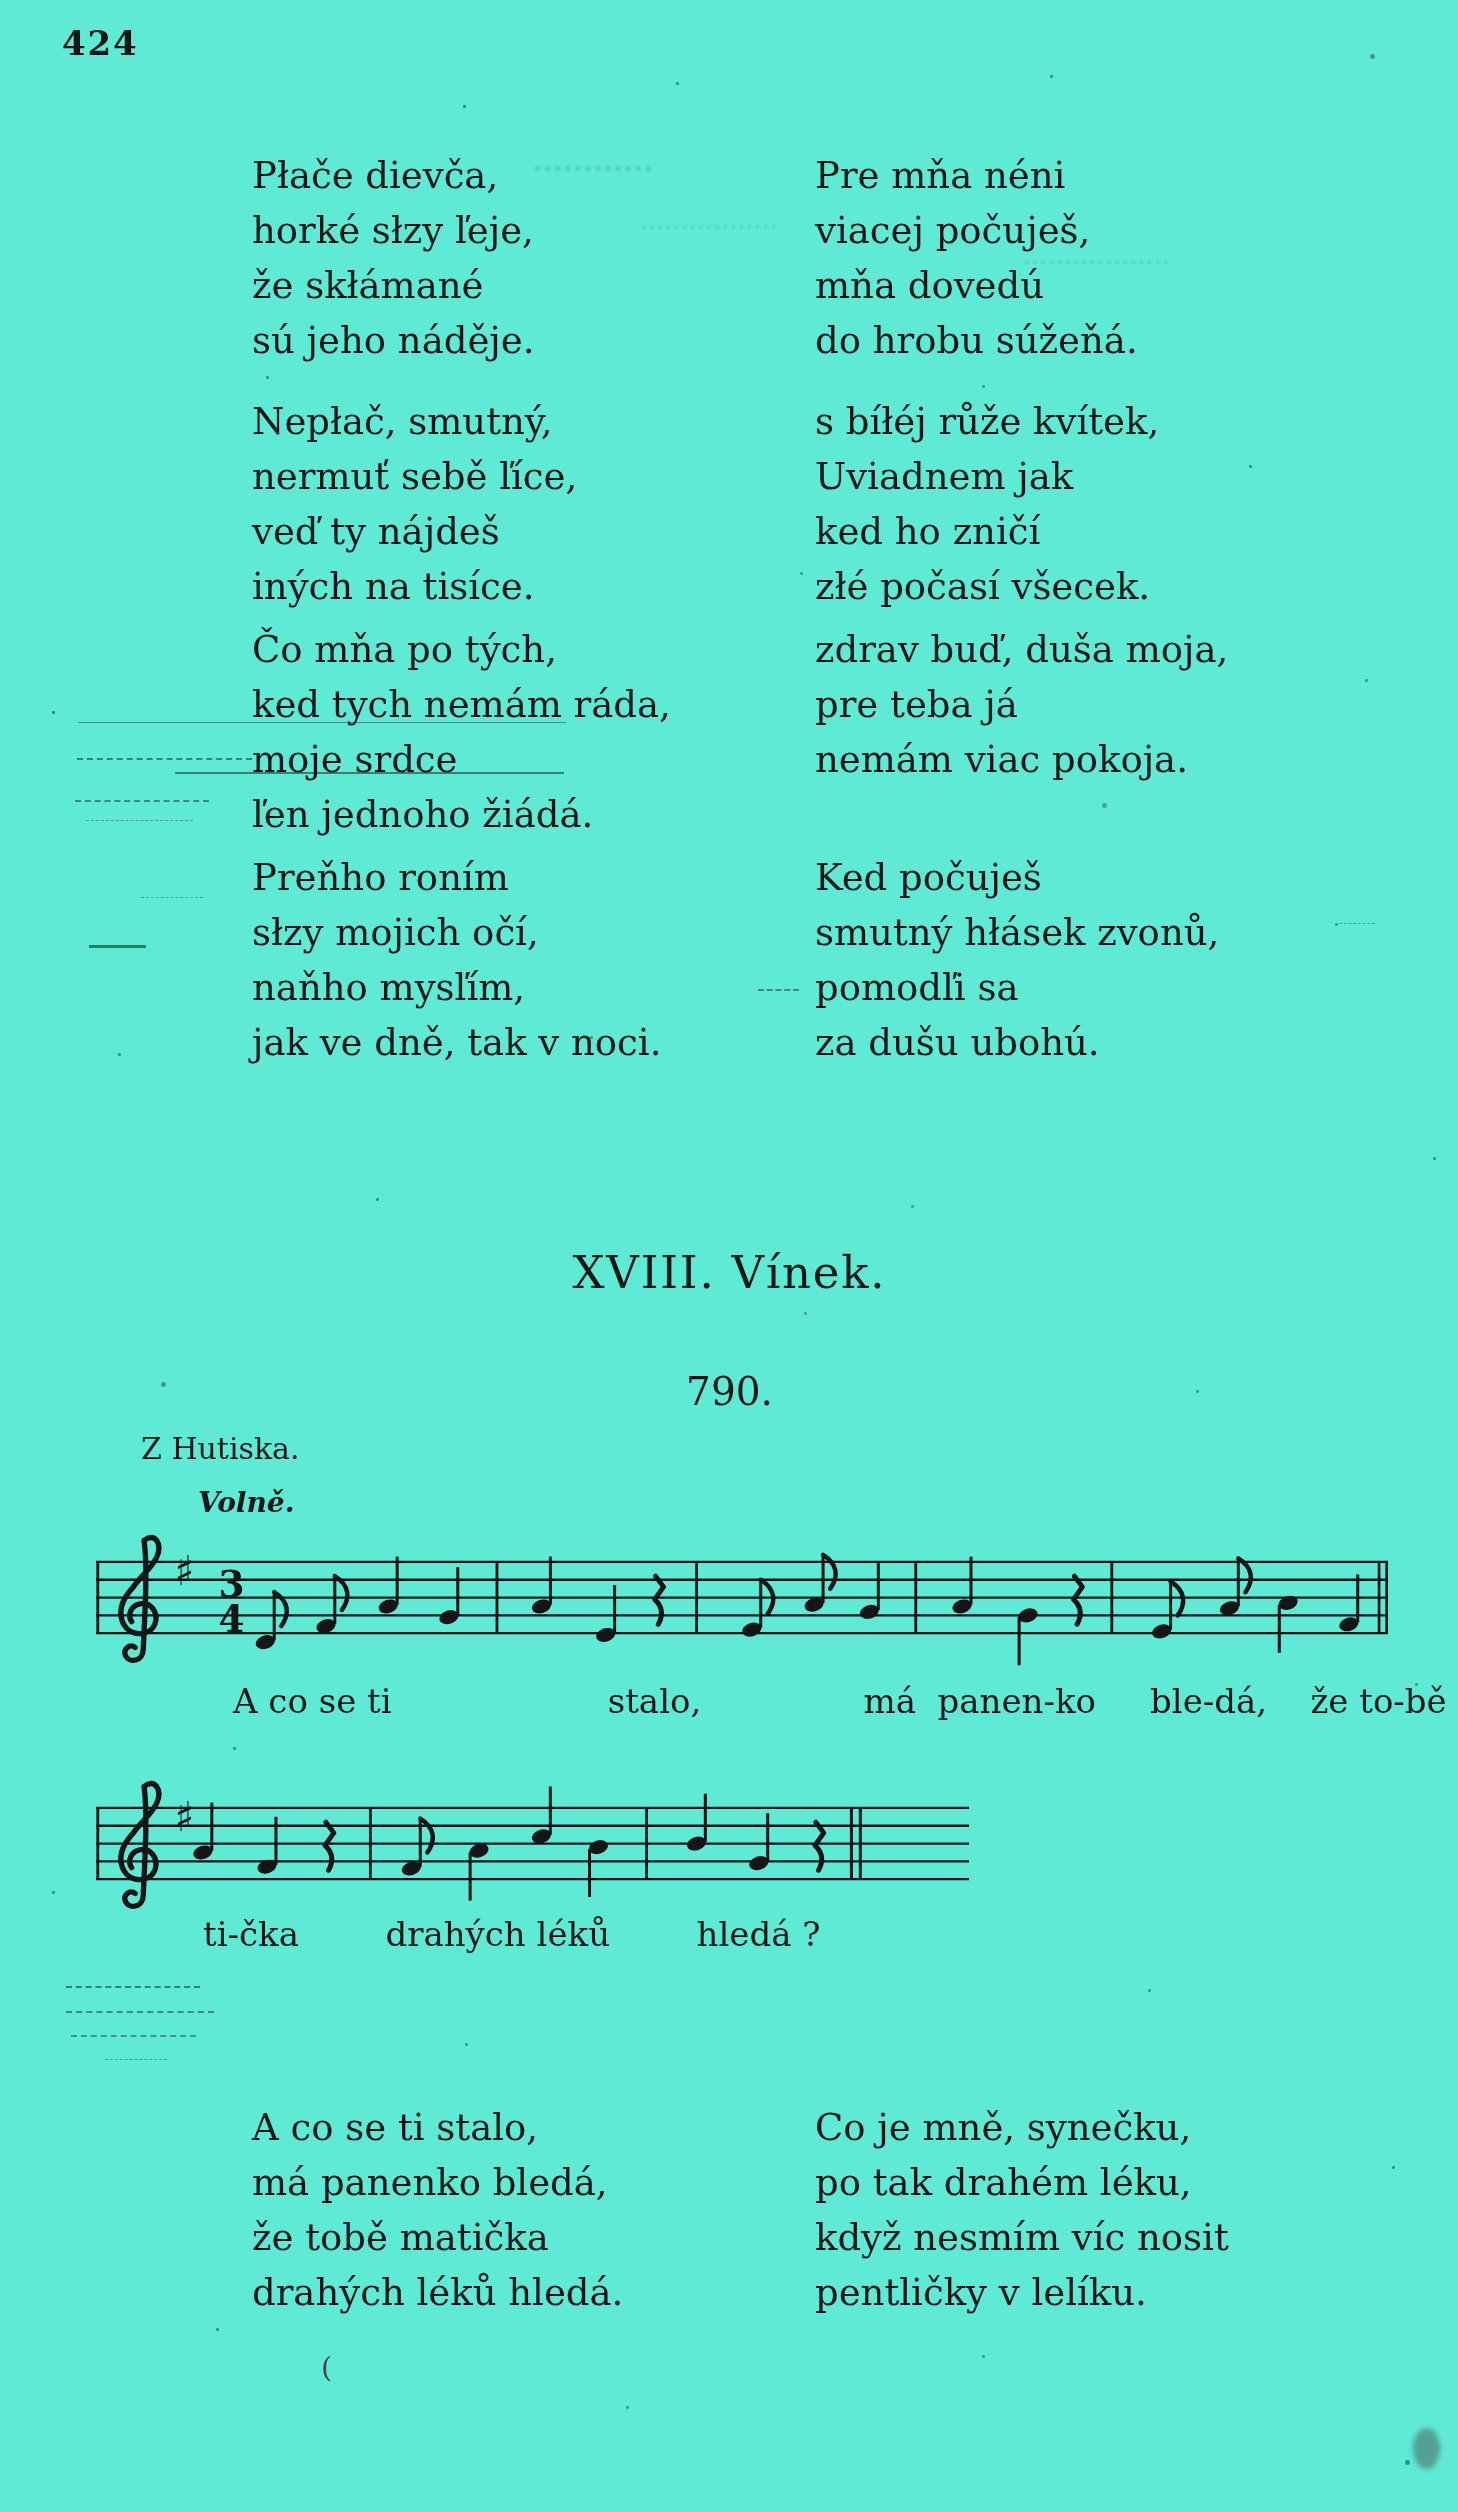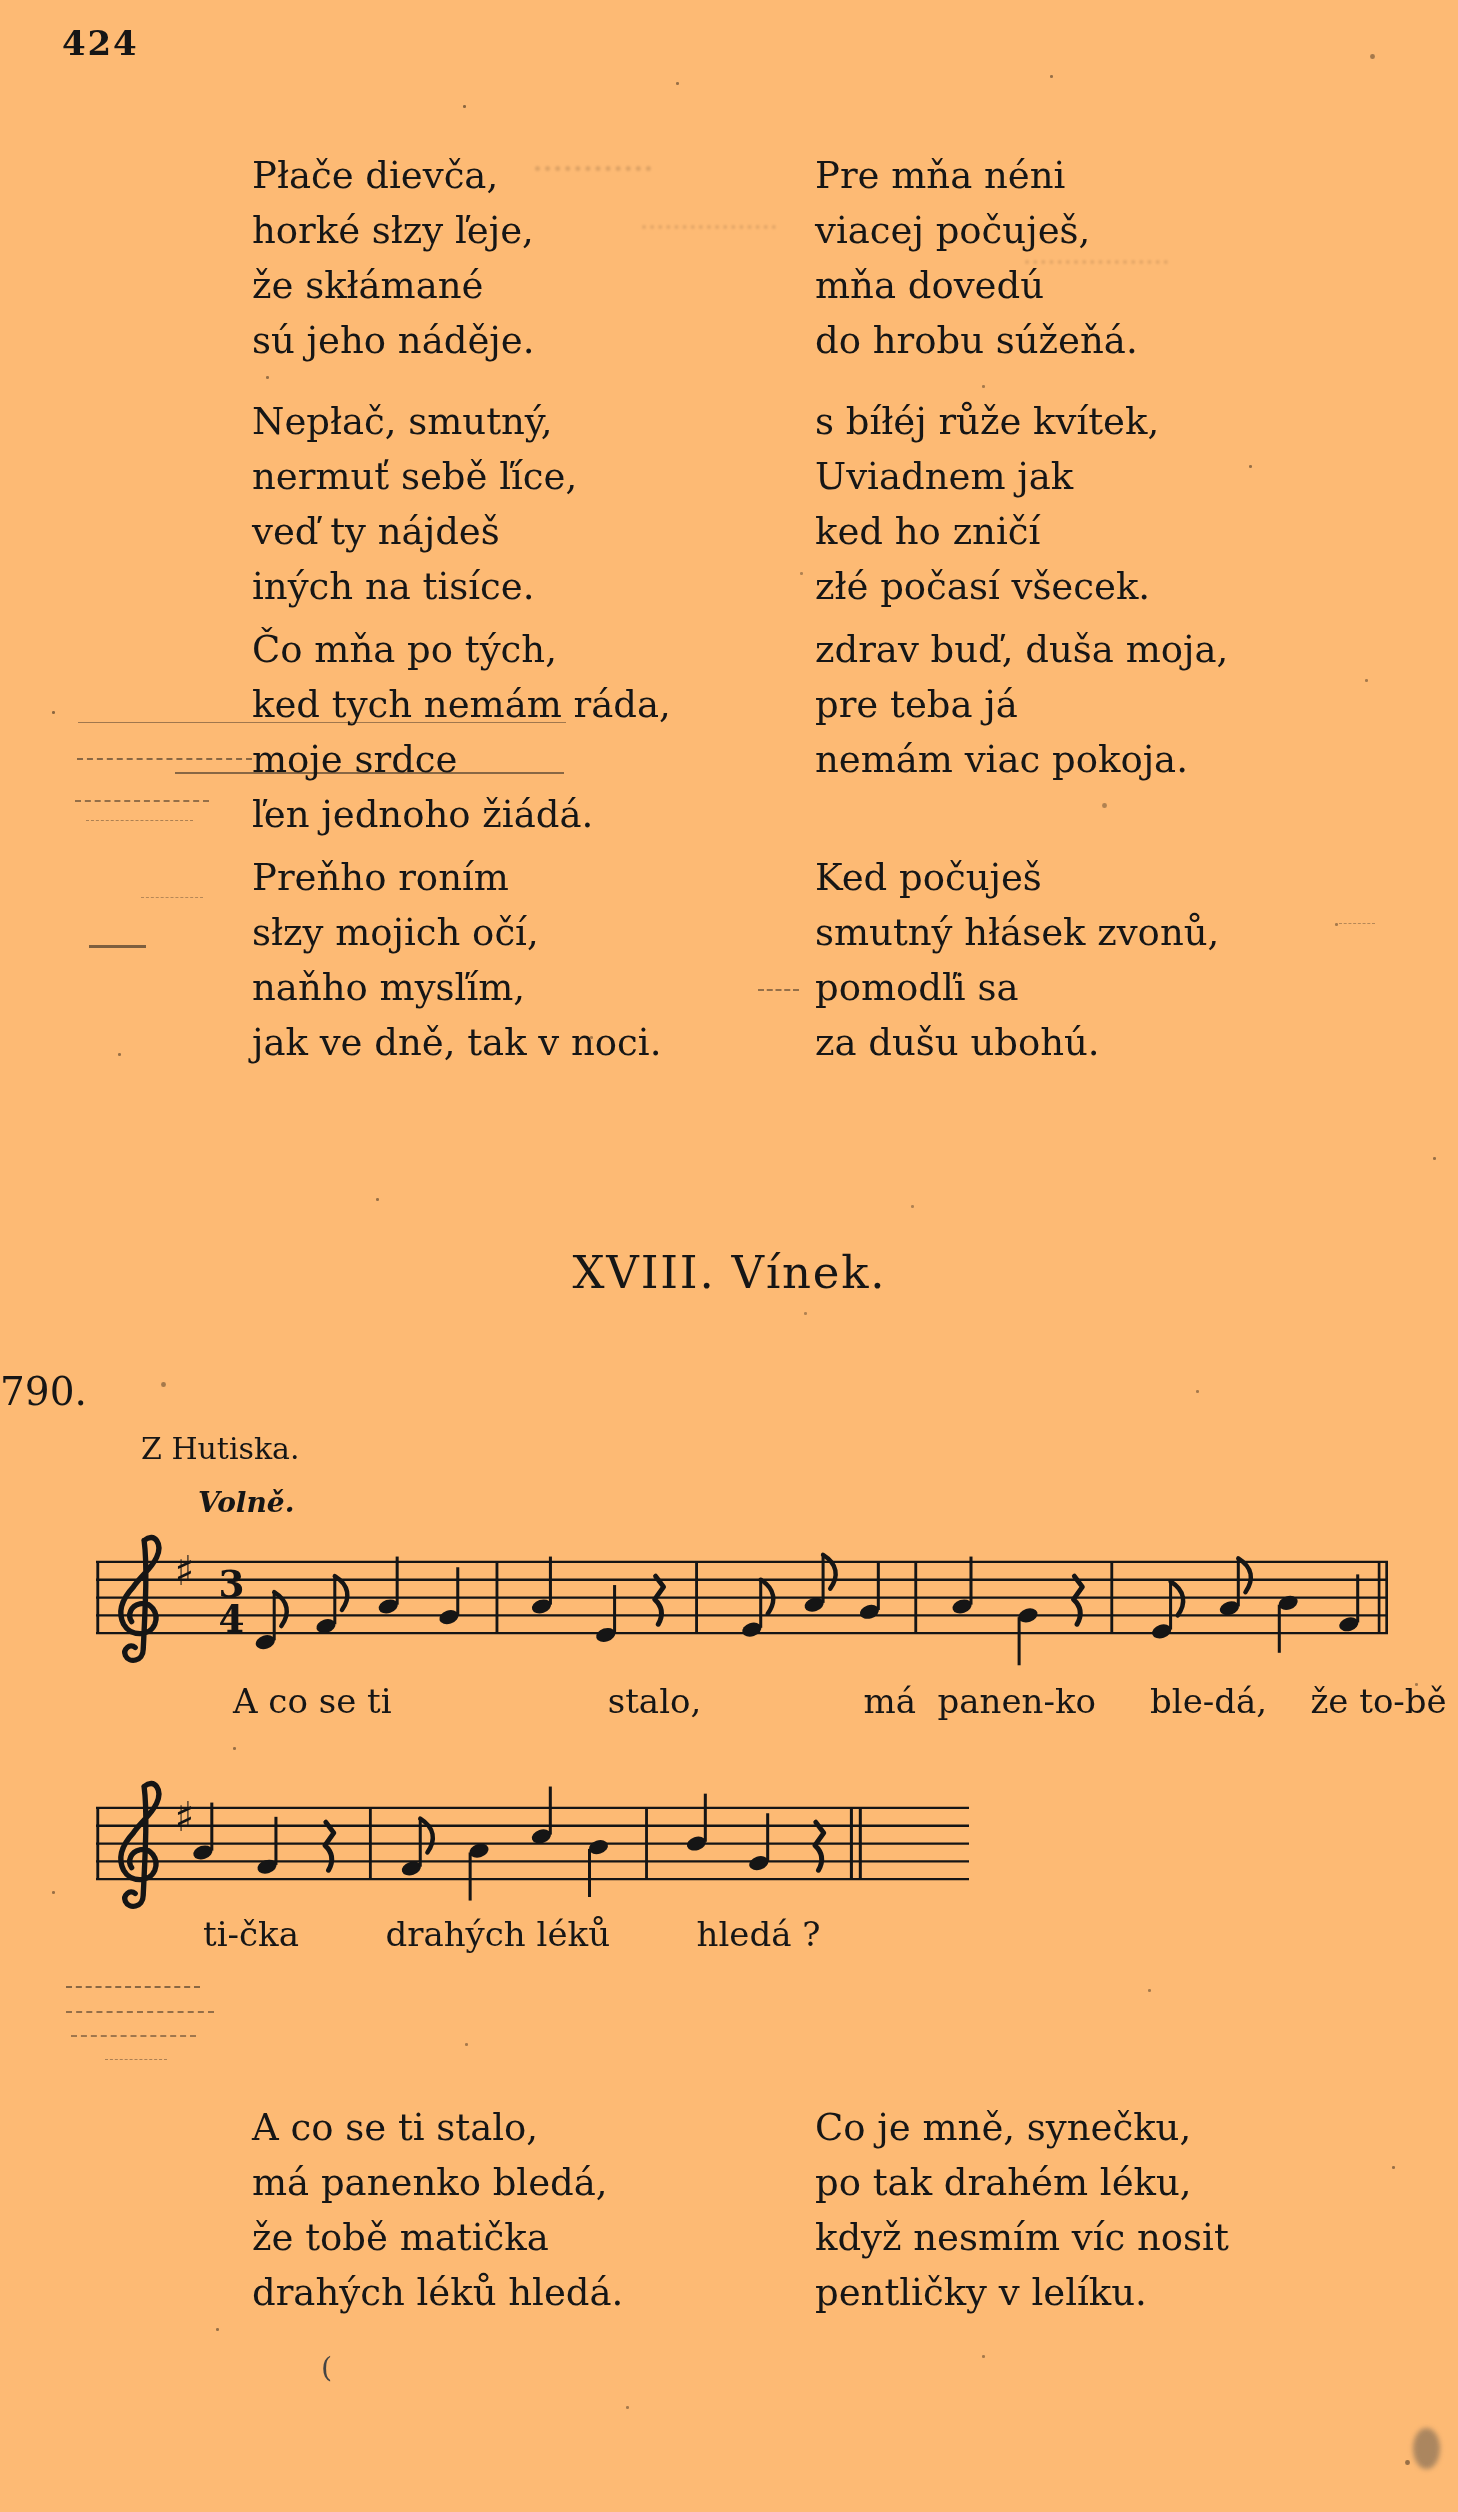--- a/index.html
+++ b/index.html
@@ -1,26 +1,26 @@
 <!DOCTYPE html>
 <html style="font-size:14.3px"><head>
 <meta charset="utf-8">
 <style>
   html,body{margin:0;padding:0;background:#ffffff;}
-  .page{position:relative;width:1459px;height:2512px;background:#fdba74;
+  .page{position:relative;width:1459px;height:2512px;background:#5eead4;
         font-family:"DejaVu Serif",serif;color:#161616;overflow:hidden;}
   .pagenum{position:absolute;left:62px;top:23px;font-size:34px;font-weight:bold;letter-spacing:1.8px;}
   .stanza{position:absolute;font-size:37px;line-height:55px;}
   .vline{display:block;white-space:pre;}
   .sl1{left:252px;top:148px}.sl2{left:252px;top:394px}.sl3{left:252px;top:622px}.sl4{left:252px;top:850px}
   .sr1{left:815px;top:148px}.sr2{left:815px;top:394px}.sr3{left:815px;top:622px}.sr4{left:815px;top:850px}
   .sbl{left:252px;top:2100px}.sbr{left:815px;top:2100px}
   .heading{position:absolute;left:0;top:1246px;width:100%;text-align:center;
            font-size:45px;font-weight:normal;letter-spacing:1.8px;}
-  .number{position:absolute;left:0;top:1369px;width:100%;font-size:39px;}
+  .number{position:absolute;left:0;top:1369px;width:100%;text-align:center;font-size:39px;}
   .source{position:absolute;left:141px;top:1431px;font-size:30px;}
   .tempo{position:absolute;left:198px;top:1486px;font-size:28px;font-style:italic;font-weight:600;}
   .lyric{position:absolute;font-size:34px;white-space:pre;}
   .lyric1{left:233px;top:1681px;}
   .lyric2{left:203px;top:1914px;text-align:right;}
   svg.staff{position:absolute;}
   #staff1{left:96px;top:1526px;}
   #staff2{left:96px;top:1772px;}
   .art{position:absolute;}
   .stray{position:absolute;left:321px;top:2351px;font-size:28.5px;color:#444;}

